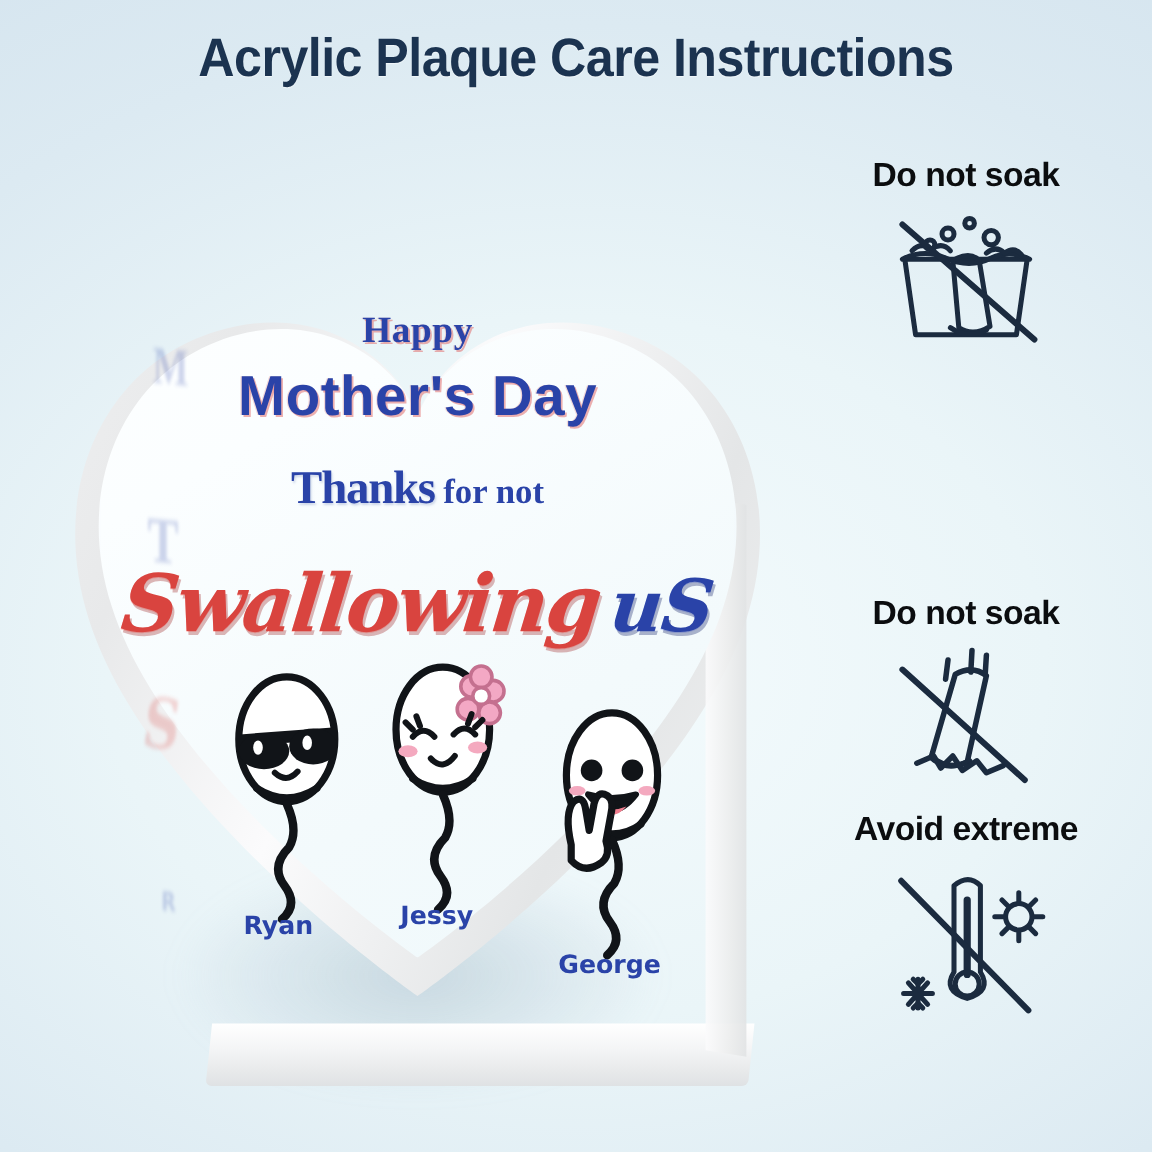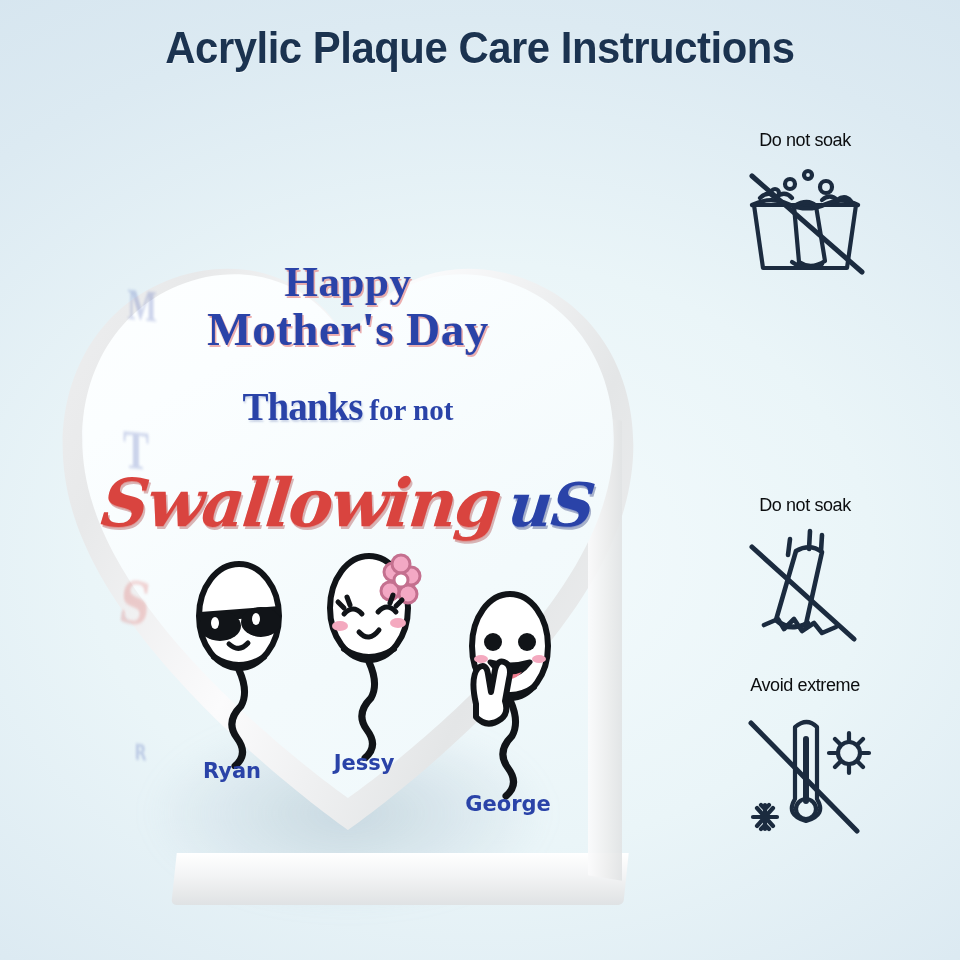--- a/index.html
+++ b/index.html
@@ -64,25 +64,25 @@
   #ghost{
     position:absolute;left:92px;top:150px;width:230px;height:640px;
     overflow:hidden;opacity:.22;filter:blur(1.6px);
     transform:scaleX(.72) skewY(4deg);transform-origin:0 0;
   }
   
   #art{position:absolute;left:22px;top:16px;width:596px;height:745px;}
   .line{position:absolute;width:100%;text-align:center;white-space:nowrap;}
   #happy{
     top:123px;font-family:"Liberation Serif", serif;font-weight:bold;
-    font-size:43px;color:#2a43a8;letter-spacing:.5px;
+    font-size:31px;color:#2a43a8;letter-spacing:.5px;
     text-shadow:1.5px 1.5px 0 rgba(224,110,110,.55), -1px 0 0 rgba(224,120,120,.28);
   }
   #mday{
-    top:168px;font-family:Liberation Serif, serif;font-weight:bold;
+    top:168px;font-family:Liberation Sans, sans-serif;font-weight:bold;
     font-size:47px;color:#2a43a8;letter-spacing:.5px;
     text-shadow:1.5px 1.5px 0 rgba(224,110,110,.55), -1px 0 0 rgba(224,120,120,.28);
   }
   #thanksline{
     top:250px;display:flex;align-items:baseline;justify-content:center;gap:7px;
   }
   #thanks{
     font-family:"Liberation Serif", serif;font-weight:bold;font-size:39px;
     color:#2a43a8;letter-spacing:-1px;
     text-shadow:1px 2px 2px rgba(120,140,190,.35);
@@ -109,22 +109,22 @@
   .char{position:absolute;}
   .cname{
     position:absolute;width:160px;text-align:center;left:-32px;
     font-family:"DejaVu Sans", sans-serif;font-weight:bold;font-size:21px;
     color:#2a43a8;
   }
   
   #care{position:absolute;left:660px;top:130px;width:290px;height:790px;}
   .care-item{position:absolute;width:290px;text-align:center;}
   .care-label{
-    font-family:"Liberation Sans", sans-serif;font-weight:normal;
-    font-size:18px;color:#0b0d0f;line-height:1.12;letter-spacing:-.4px;
+    font-family:"Liberation Sans", sans-serif;font-weight:bold;
+    font-size:28px;color:#0b0d0f;line-height:1.12;letter-spacing:-.4px;
   }
   .care-icon{margin:10px auto 0;display:block;}
 </style>
 </head>
 <body>
 
 <div id="stage">
 
   <div id="title">Acrylic Plaque Care Instructions</div>
 

